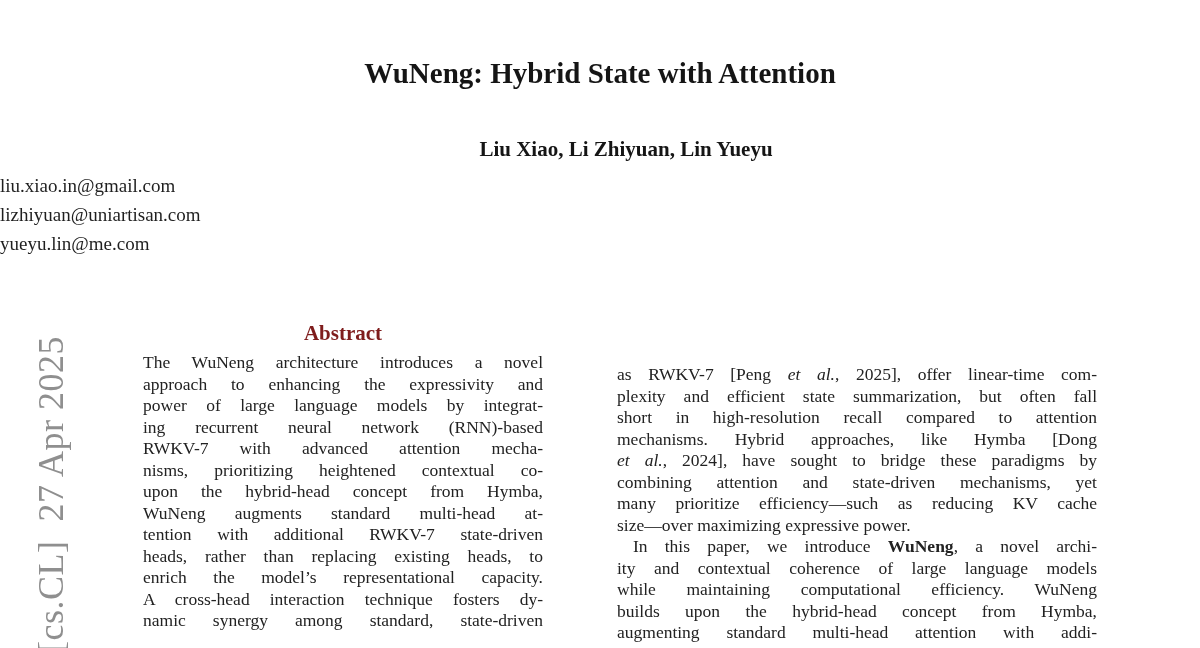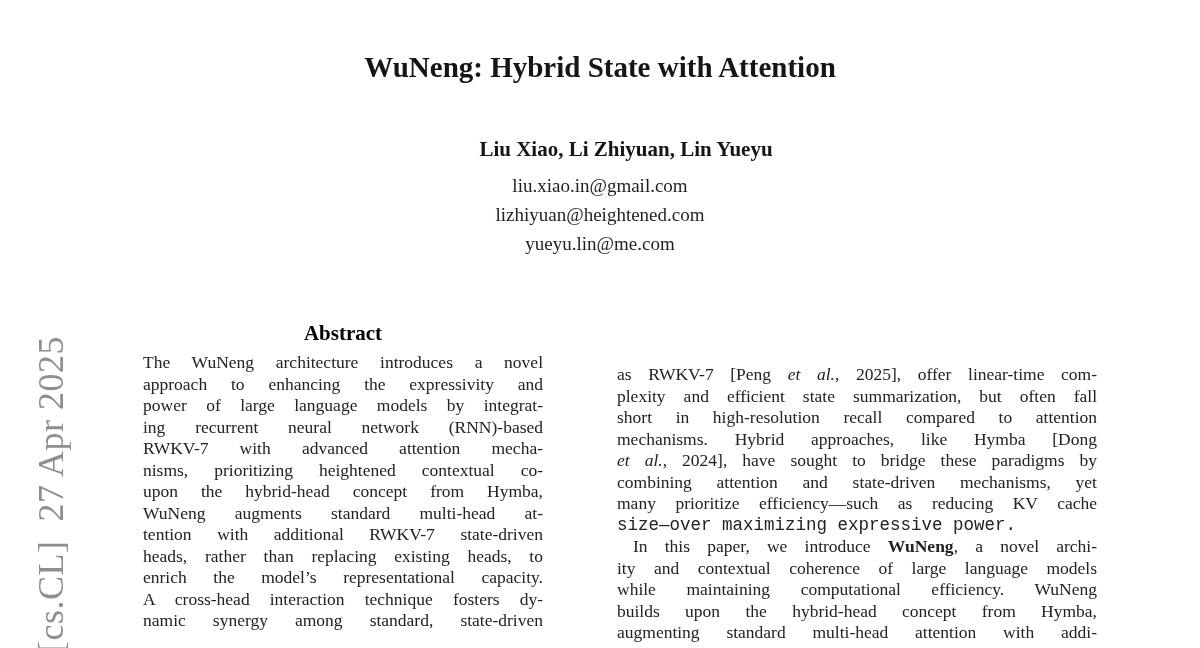--- a/index.html
+++ b/index.html
@@ -18,21 +18,21 @@
     top: 653px;
     transform: rotate(-90deg);
     transform-origin: 0 0;
     font-size: 36px;
     letter-spacing: 0.5px;
     color: #8f8f8f;
     white-space: pre;
   }
   .title {
     position: absolute;
-    top: 50px;
+    top: 56px;
     left: 0;
     width: 1200px;
     margin: 0;
     text-align: center;
     font-size: 29px;
     font-weight: bold;
     line-height: 34px;
     color: #151515;
   }
   .authors {
@@ -45,72 +45,71 @@
     font-weight: bold;
     line-height: 25px;
     color: #151515;
     padding-left: 26px;
   }
   .emails {
     position: absolute;
     top: 171px;
     left: 0;
     width: 1200px;
-    text-align: center;
     font-size: 19px;
     line-height: 29px;
     color: #1f1f1f;
   }
   .col-left {
     position: absolute;
     left: 143px;
     top: 321px;
     width: 400px;
   }
   .abs-head {
     text-align: center;
     font-size: 21px;
     font-weight: bold;
     line-height: 25px;
     margin: 0 0 6px 0;
-    color: #000000;
+    color: #7f1d1d;
   }
   .col-right {
     position: absolute;
     left: 617px;
     top: 320px;
     width: 480px;
     margin-top: 44px;
   }
   .tline {
     font-size: 17.5px;
     line-height: 21.5px;
     text-align: justify;
     text-align-last: justify;
     white-space: normal;
     color: #222222;
   }
-  .tline.tend { text-align-last: left; font-family: Liberation Mono, monospace; }
+  .tline.tend { text-align-last: left; }
   .tline.tindent { text-indent: 16px; }
   .it { font-style: italic; }
   .bd { font-weight: bold; }
 </style>
 </head>
 <body>
 
 <div class="page">
   <div class="watermark">[cs.CL]  27 Apr 2025</div>
 
   <h1 class="title">WuNeng: Hybrid State with Attention</h1>
 
   <div class="authors">Liu Xiao, Li Zhiyuan, Lin Yueyu</div>
 
   <div class="emails">
     <div>liu.xiao.in@gmail.com</div>
-    <div>lizhiyuan@heightened.com</div>
+    <div>lizhiyuan@uniartisan.com</div>
     <div>yueyu.lin@me.com</div>
   </div>
 
   <section class="col-left">
     <div class="abs-head">Abstract</div>
     <div class="abs-body">
         <div class="tline"><span>The WuNeng architecture introduces a novel</span></div>
         <div class="tline"><span>approach to enhancing the expressivity and</span></div>
         <div class="tline"><span>power of large language models by integrat-</span></div>
         <div class="tline"><span>ing recurrent neural network (RNN)-based</span></div>

